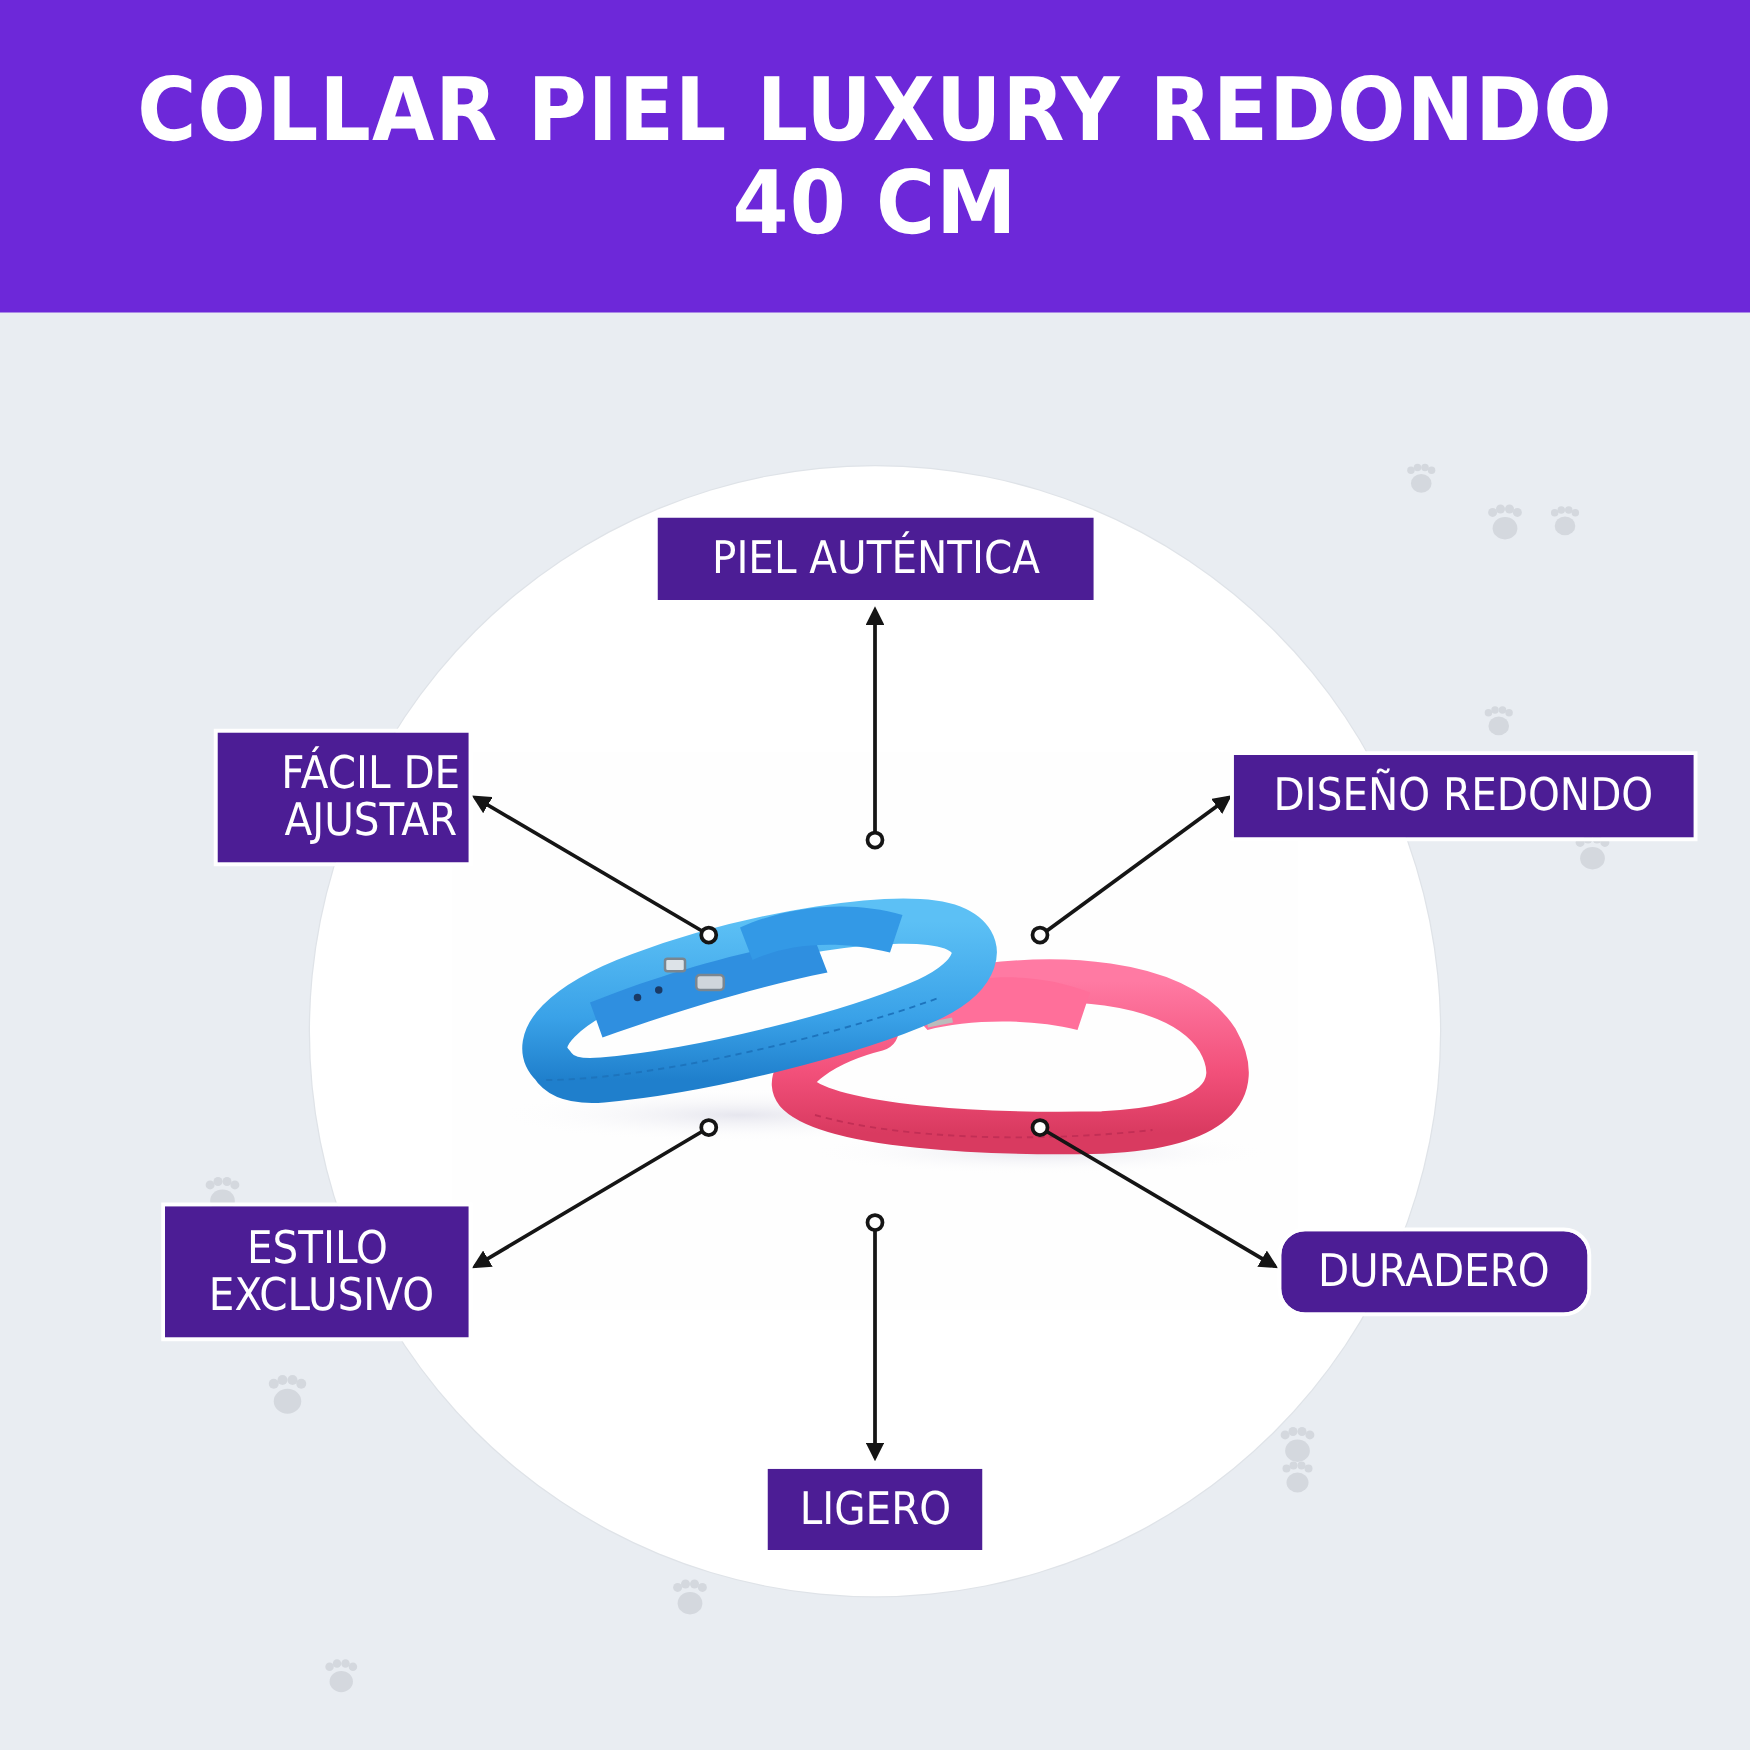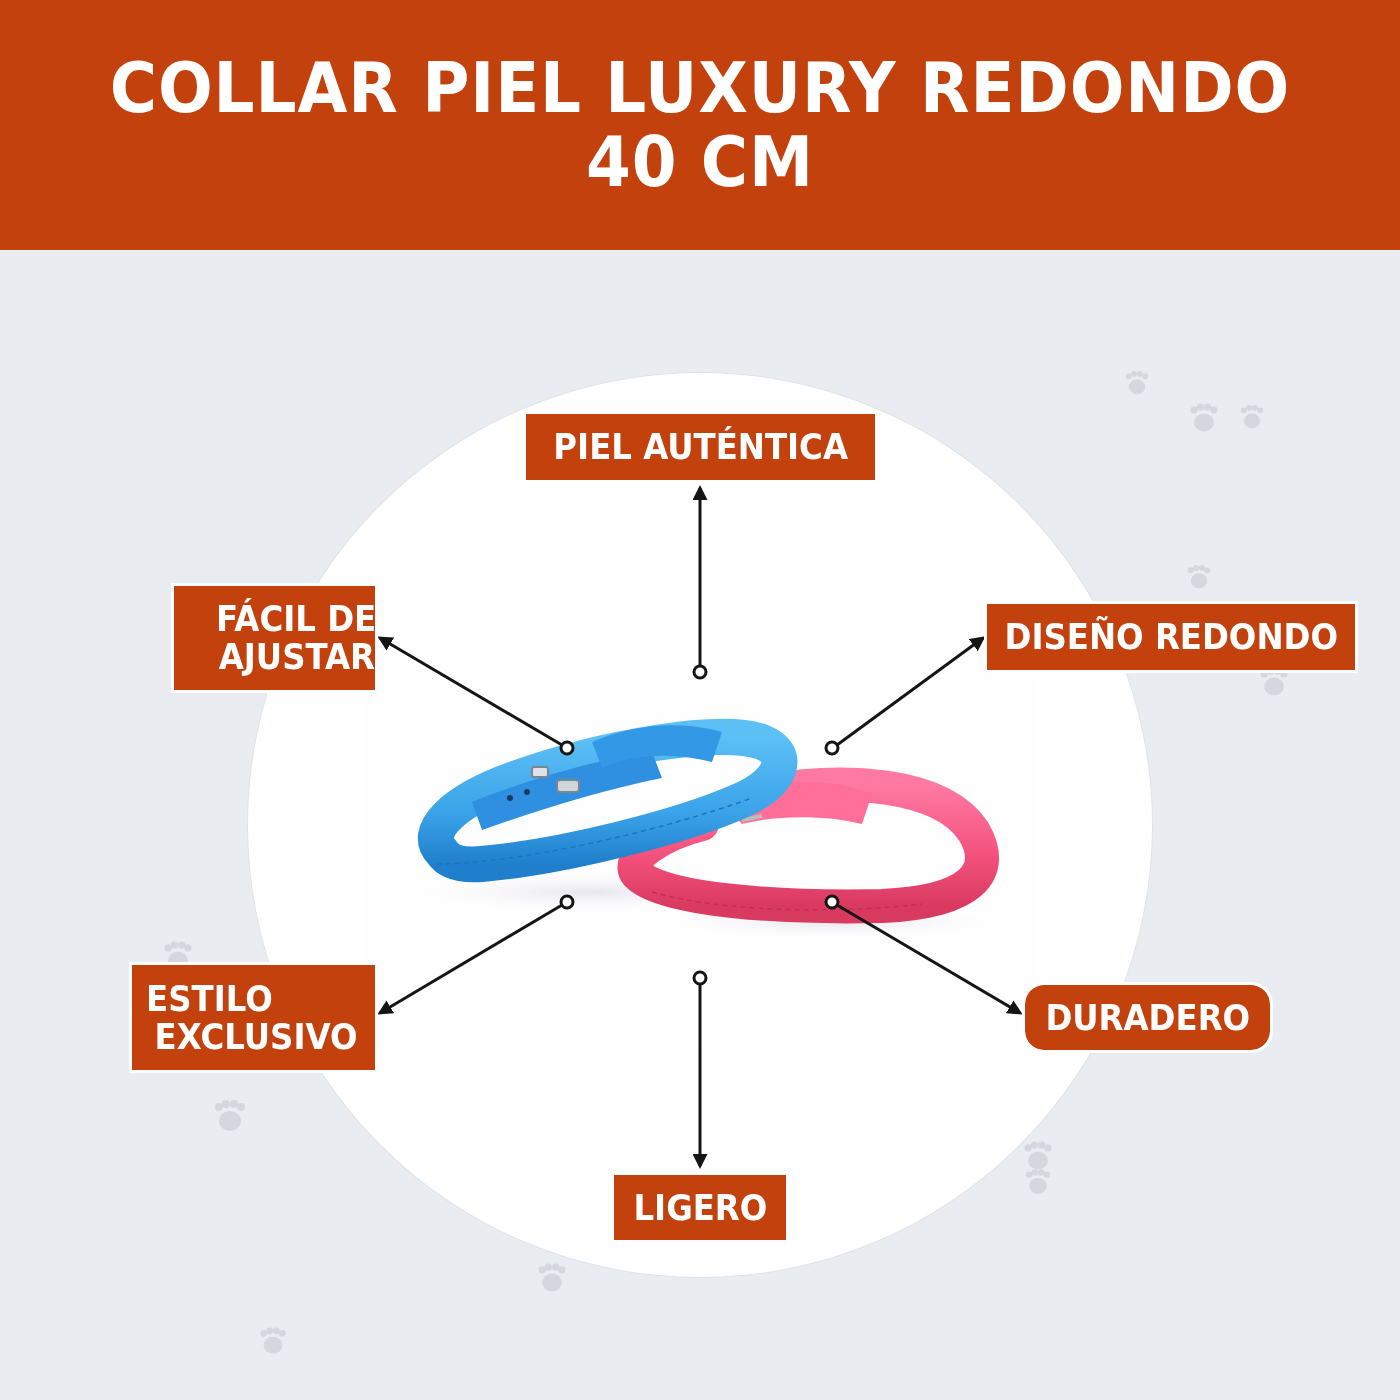--- a/index.html
+++ b/index.html
@@ -3,21 +3,21 @@
 <meta charset="utf-8">
 <style>
   html, body { margin: 0; padding: 0; }
   body {
     width: 1400px; height: 1400px; position: relative; overflow: hidden;
     background: #e9edf2;
     font-family: "DejaVu Sans", "Liberation Sans", sans-serif;
   }
   .header {
     position: absolute; left: 0; top: 0; width: 1400px; height: 250px;
-    background: #c2410c; color: #fff; text-align: center;
+    background: #6d28d9; color: #fff; text-align: center;
   }
   .title-line {
     position: absolute; left: 0; width: 1400px;
     font-weight: bold; font-size: 70px; line-height: 76px; letter-spacing: 1px;
     transform: scaleX(0.92);
   }
   .title-line.l1 { top: 50px; }
   .title-line.l2 { top: 124px; }
 
   .paw { position: absolute; width: 36px; height: 36px; }
@@ -28,30 +28,30 @@
     border-radius: 50%; background: #fff;
     box-shadow: 0 0 0 1px #dfe3e8;
   }
   .photo {
     position: absolute; left: 362px; top: 602px; width: 676px; height: 446px;
     background: #fefefe;
   }
   .photo svg { width: 100%; height: 100%; }
 
   .label {
-    position: absolute; background: #c2410c; color: #fff;
-    font-weight: bold; font-size: 36px; line-height: 38px;
+    position: absolute; background: #4c1d95; color: #fff;
+    font-weight: normal; font-size: 36px; line-height: 38px;
     box-sizing: border-box;
     outline: 3px solid #ffffff;
     display: flex; align-items: center; justify-content: center;
     letter-spacing: 0px;
   }
   .label span { display: block; transform: scaleX(0.9); white-space: nowrap; }
   .label.multi { flex-direction: column; }
-  .label.right { align-items: flex-start; padding-right: 12px; }
+  .label.right { align-items: center; padding-right: 12px; }
   .label.right span { transform-origin: right center; }
 
   .arrows { position: absolute; left: 0; top: 0; width: 1400px; height: 1400px; pointer-events: none; }
 </style>
 </head>
 <body>
 
 <div class="header">
   <div class="title-line l1">COLLAR PIEL LUXURY REDONDO</div>
   <div class="title-line l2">40 CM</div>

